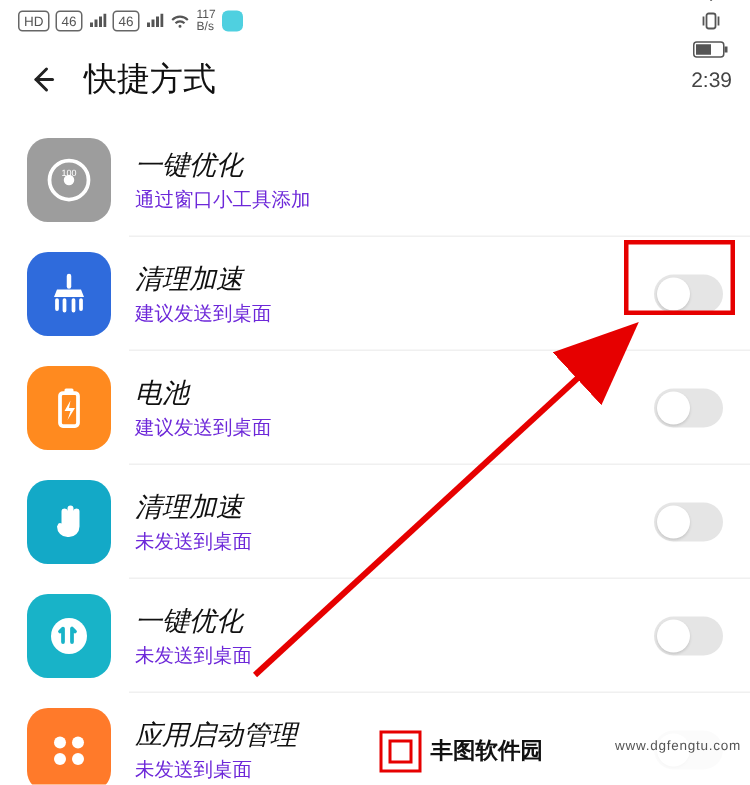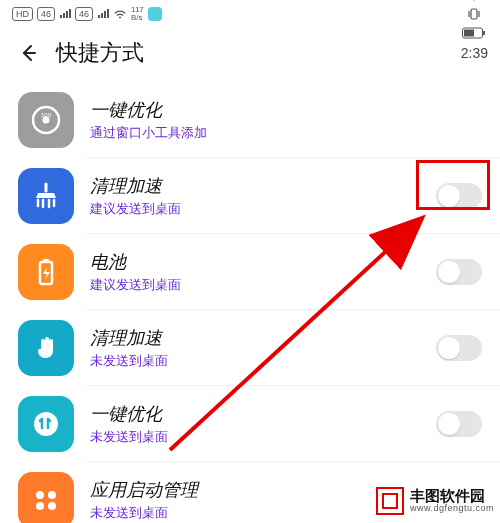--- a/index.html
+++ b/index.html
@@ -40,21 +40,21 @@
   
   .highlight-box { position:absolute; border:3px solid #e60000; pointer-events:none; }
 
   
   .arrow-svg { position:absolute; pointer-events:none; }
 
   
   .watermark { position:absolute; right:0; bottom:6px; display:flex; align-items:center; gap:6px; background:rgba(255,255,255,0.85); padding:2px 6px 2px 4px; }
   .wm-logo { width:28px; height:28px; border:2px solid #e60000; position:relative; }
   .wm-logo .inner { position:absolute; inset:4px; border:2px solid #e60000; }
-  .wm-texts { display:flex; flex-direction:column; line-height:1.05; }
+  .wm-texts { display:flex; flex-direction:row; line-height:1.05;gap:48px; }
   .wm-line1 { font-size:15px; font-weight:700; color:#111; }
   .wm-line2 { font-size:9px; color:#555; letter-spacing:0.5px;}
 
   svg { display:block; }
 </style>
 </head>
 <body>
 
 <div class="status-bar">
   <div class="status-left">

